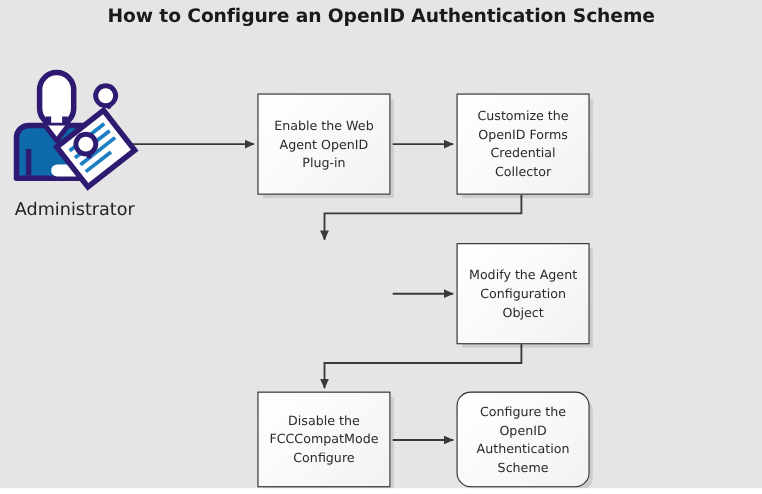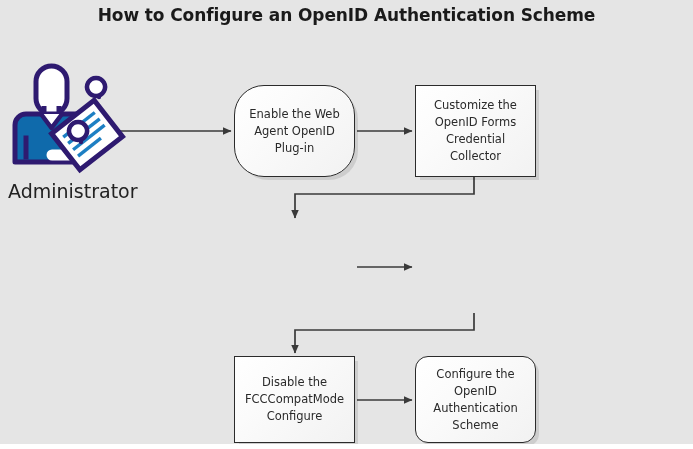--- a/index.html
+++ b/index.html
@@ -62,21 +62,21 @@
     top: 62px;
     width: 120px;
     height: 155px;
   }
   #actor-label {
     position: absolute;
     left: 0;
     top: 118px;
     width: 120px;
     text-align: center;
-    font-size: 19px;
+    font-size: 16px;
     color: #222222;
   }
 </style>
 </head>
 <body>
 
 <div id="canvas">
 
   <div id="diagram-title">How to Configure an OpenID Authentication Scheme</div>
 
@@ -138,29 +138,32 @@
 
       <path d="M88,34 a9,9 0 1 1 0.1,0 Z" fill="#ffffff" stroke="#2e1a70" stroke-width="4.5"></path>
       <circle cx="91" cy="35" r="2.2" fill="#2e1a70"></circle>
 
       <path d="M70,78 a9,9 0 1 1 0.1,0 Z" fill="#ffffff" stroke="#2e1a70" stroke-width="4.5"></path>
       <circle cx="73" cy="80" r="2.2" fill="#2e1a70"></circle>
     </svg>
     <div id="actor-label">Administrator</div>
   </div>
 
-  <div class="proc-box" style="left:234px; top:85px; width:121px; height:92px;border-radius:30px;">
+  <div class="proc-box" style="left:234px; top:85px; width:121px; height:92px;">
     <span class="box-label">Enable the Web Agent OpenID Plug-in</span>
   </div>
 
   <div class="proc-box" style="left:415px; top:85px; width:121px; height:92px;justify-content:center;">
     <span class="box-label">Customize the OpenID Forms Credential Collector</span>
   </div>
 
 
+  <div class="proc-box" style="left:415px; top:221px; width:121px; height:92px;">
+    <span class="box-label">Modify the Agent Configuration Object</span>
+  </div>
 
   <div class="proc-box" style="left:234px; top:356px; width:121px; height:87px;">
     <span class="box-label">Disable the FCCCompatMode Configure</span>
   </div>
 
   <div class="proc-box" style="left:415px; top:356px; width:121px; height:87px;border-radius:13px;">
     <span class="box-label">Configure the OpenID Authentication Scheme</span>
   </div>
 
 </div>

